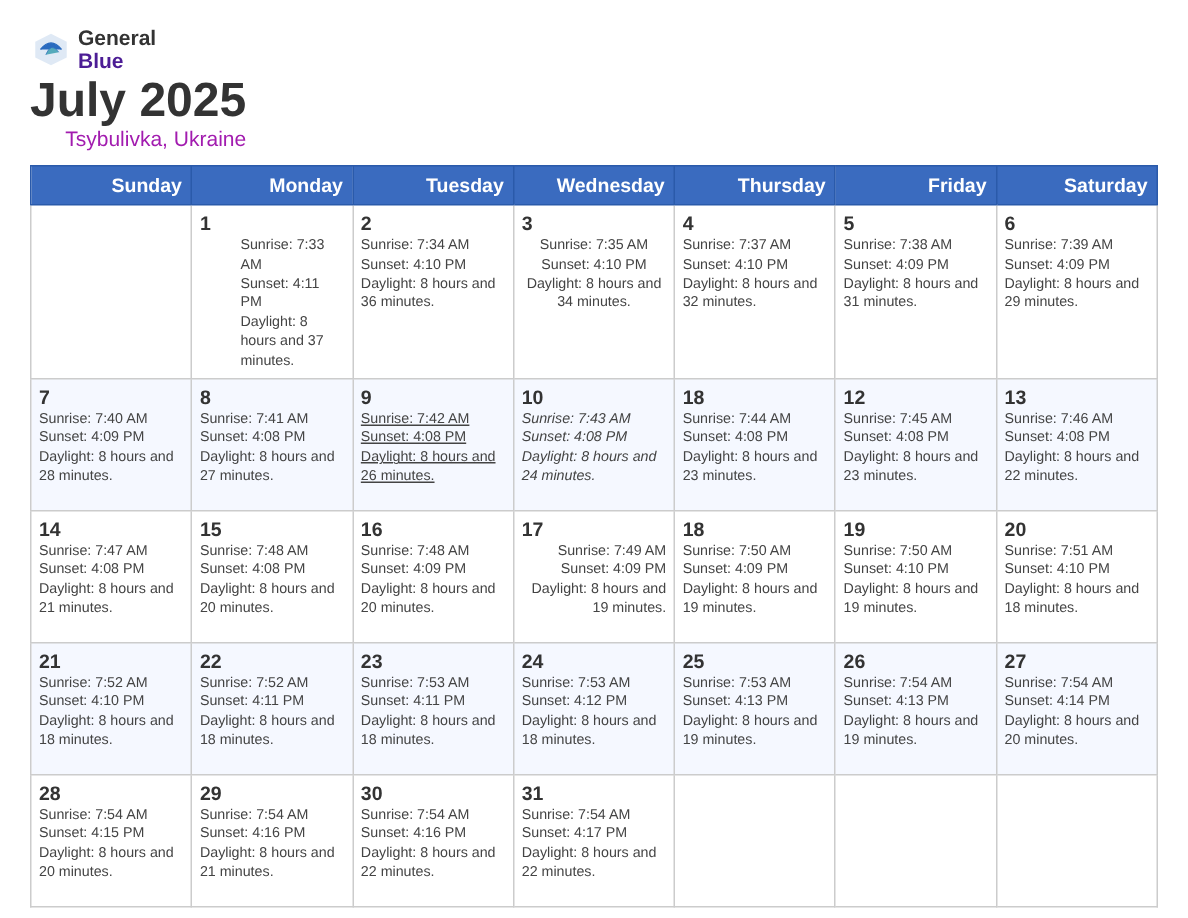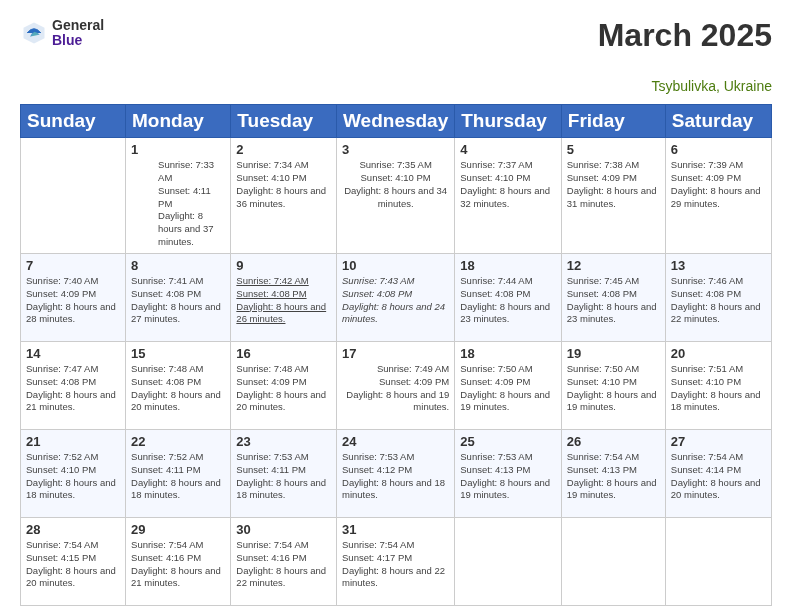--- a/index.html
+++ b/index.html
@@ -15,20 +15,21 @@
       height: 612px;
       padding: 18px 20px 10px 20px;
       display: flex;
       flex-direction: column;
     }
     .header {
       display: flex;
       justify-content: space-between;
       align-items: flex-start;
       margin-bottom: 10px;
+      flex-direction: column;
     }
     .logo {
       display: flex;
       align-items: center;
       gap: 4px;
     }
     .logo-text {
       display: flex;
       flex-direction: column;
       line-height: 1.1;
@@ -51,34 +52,33 @@
       text-align: right;
     }
     .month-title {
       font-size: 32px;
       font-weight: bold;
       color: #333;
       line-height: 1.1;
     }
     .subtitle {
       font-size: 14px;
-      color: #4d7c0f;
-      margin-top: 25px;
+      color: #a21caf;
     }
     .calendar {
       width: 100%;
       border-collapse: collapse;
       flex: 1;
     }
     .calendar th {
       background-color: #3a6bbf;
       color: #fff;
-      text-align: left;
+      text-align: right;
       padding: 5px 6px;
-      font-size: 19px;
+      font-size: 13px;
       font-weight: bold;
       border: 1px solid #2a5aaa;
     }
     .calendar td {
       border: 1px solid #ccc;
       vertical-align: top;
       padding: 4px 5px;
       font-size: 10px;
       color: #333;
       width: calc(100% / 7);
@@ -119,21 +119,21 @@
         <polygon points="16,4 28,10 28,22 16,28 4,22 4,10" fill="#2a6bbf" opacity="0.15"></polygon>
         <path d="M8 16 Q16 6 24 16" fill="#2a6bbf" stroke="#2a6bbf" stroke-width="1"></path>
         <path d="M12 20 Q16 10 22 18" fill="#5ab" stroke="#2a6bbf" stroke-width="0.5"></path>
       </svg>
       <div class="logo-text">
         <span class="logo-general">General</span>
         <span class="logo-blue">Blue</span>
       </div>
     </div>
     <div class="title-block">
-      <div class="month-title">March 2025</div>
+      <div class="month-title">July 2025</div>
       <div class="subtitle">Tsybulivka, Ukraine</div>
     </div>
   </div>
 
   <table class="calendar">
     <thead>
       <tr>
         <th>Sunday</th>
         <th>Monday</th>
         <th>Tuesday</th>

